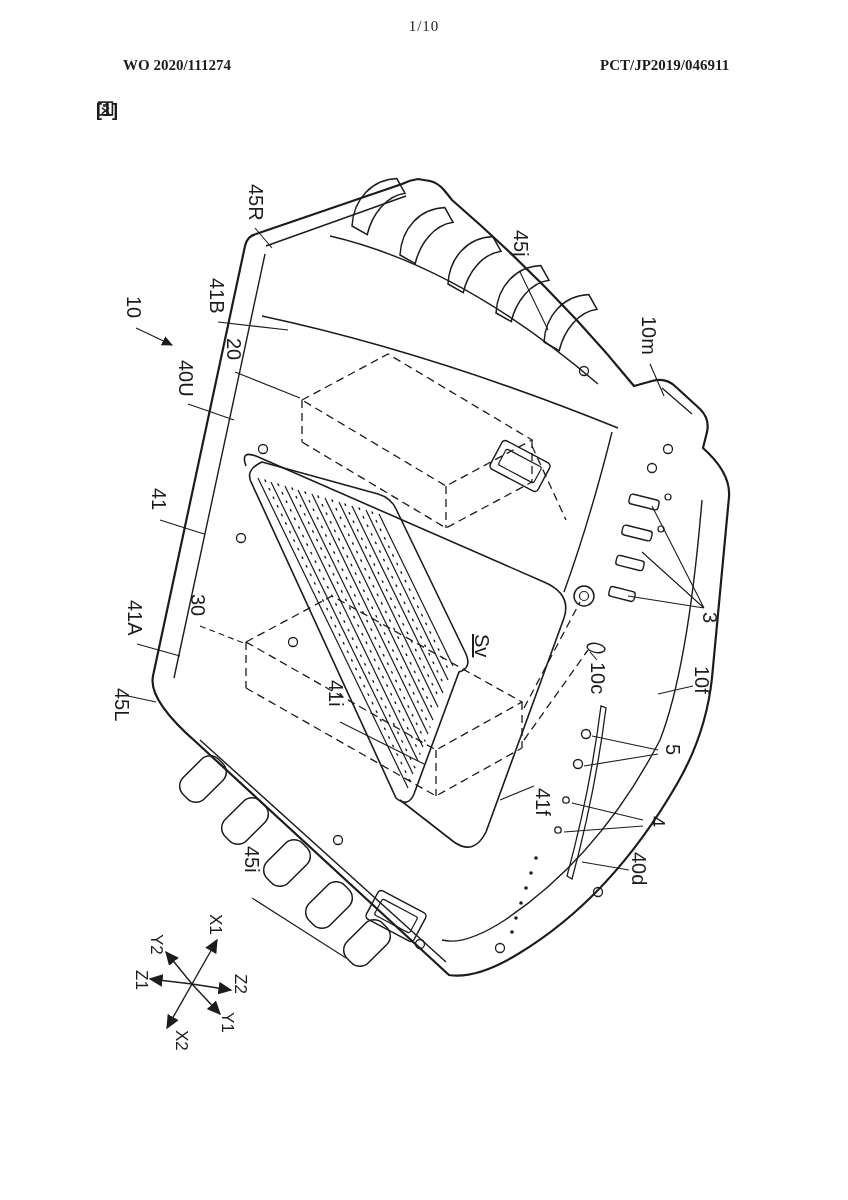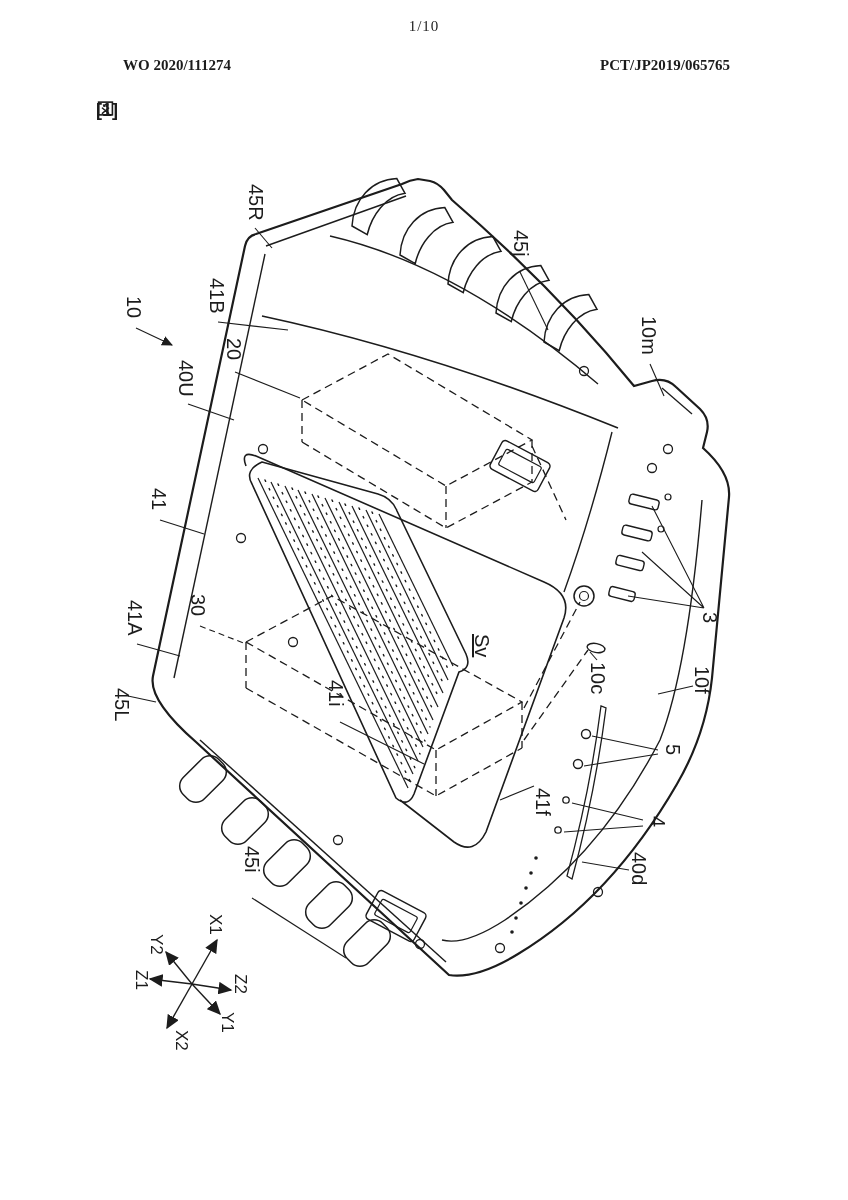--- a/index.html
+++ b/index.html
@@ -28,21 +28,21 @@
     font-size:20px;fill:#1c1c1c;
   }
   svg text.axis{font-size:17px;}
   .ln{stroke:#1c1c1c;fill:none;}
 </style>
 </head>
 <body>
 
 <div class="sheet-number">1/10</div>
 <div class="pub-number">WO 2020/111274</div>
-<div class="app-number">PCT/JP2019/065765</div>
+<div class="app-number">PCT/JP2019/046911</div>
 
 <div class="fig-caption">
   <span>[</span>
     <svg class="kanji" viewBox="0 0 16 16">
       <rect x="1.5" y="2" width="13" height="12" fill="none" stroke="#1c1c1c" stroke-width="1.5"></rect>
       <path d="M5,7.6 L11,12.6 M11,7.6 L5,12.6 M6,4.6 L7.3,6 M10.2,4.4 L8.9,5.8" fill="none" stroke="#1c1c1c" stroke-width="1.3" stroke-linecap="round"></path>
     </svg>
     <span>1]</span>
 </div>
 

